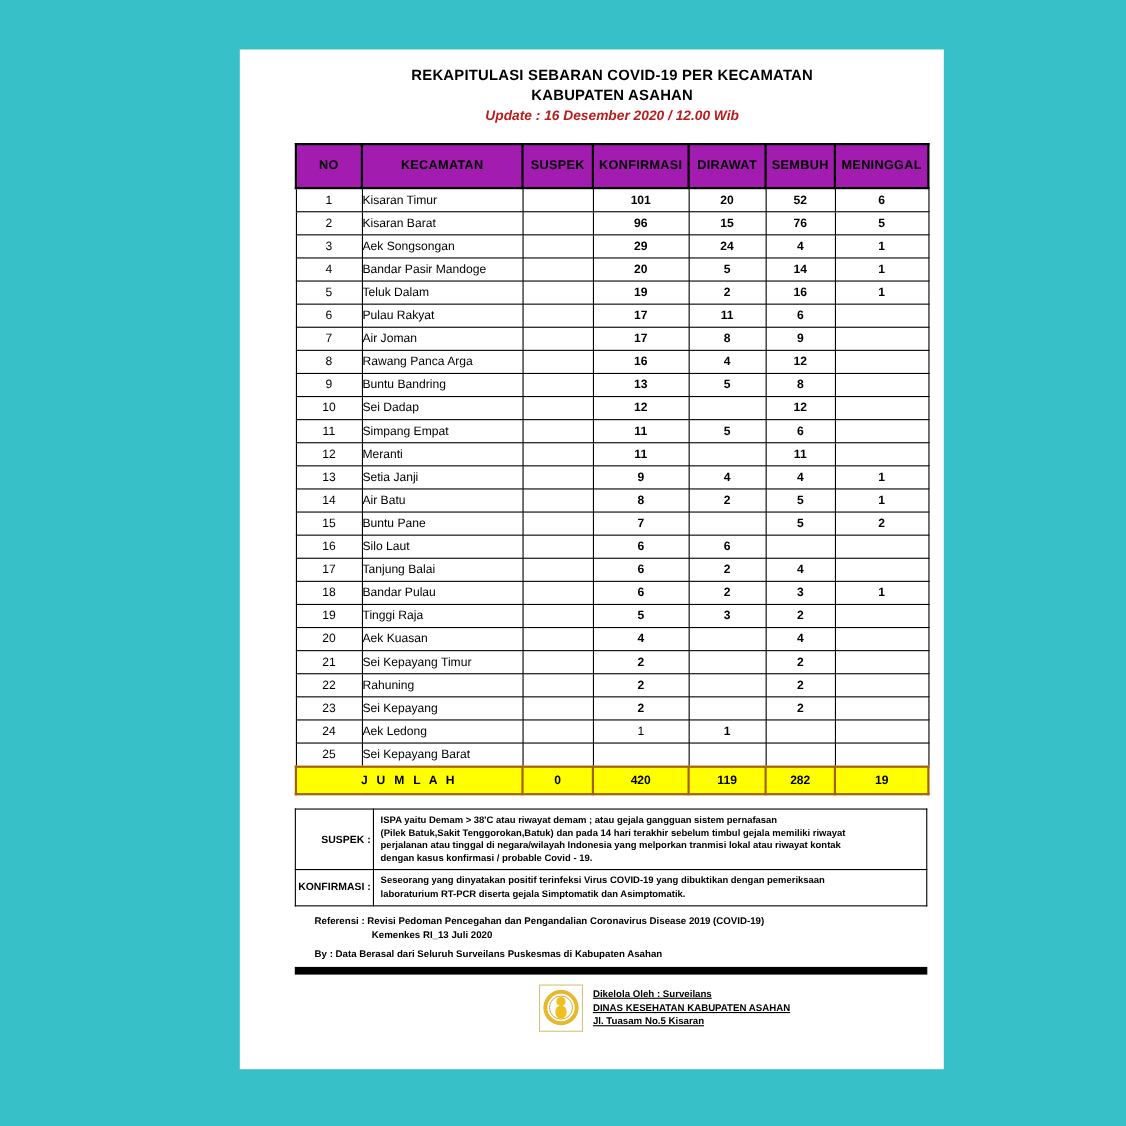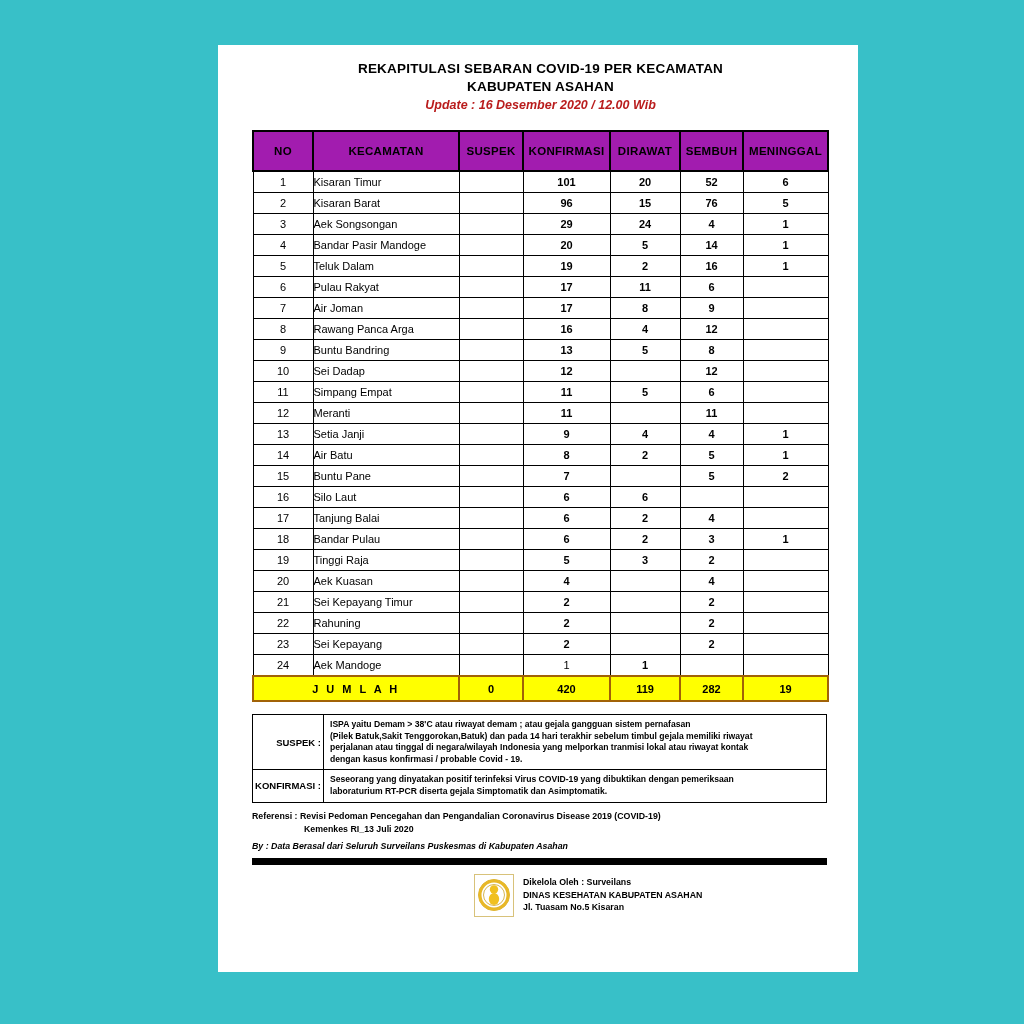--- a/index.html
+++ b/index.html
@@ -16,21 +16,21 @@
   #page {
     position: absolute;
     left: 218px;
     top: 45px;
     width: 640px;
     height: 927px;
     background: #ffffff;
   }
   #content {
     position: absolute;
-    left: 34px;
+    left: 50px;
     top: 15px;
     width: 577px;
   }
 
   
   .title-block { text-align: center; }
   .title-line1 {
     font-size: 13.5px;
     font-weight: bold;
     letter-spacing: 0.2px;
@@ -147,36 +147,38 @@
   }
   .def-text p { margin: 0; }
 
   
   .refs { margin-top: 7px; }
   .ref-line {
     font-size: 8.8px;
     font-weight: bold;
     color: #000;
     line-height: 13px;
+    margin-left: 18px;
   }
   .ref-indent { padding-left: 52px; }
-  .ref-by { margin-top: 4px; font-style: italic; }
+  .ref-by { margin-top: 4px; }
   .black-bar {
     margin-top: 5px;
     width: 575px;
     height: 7px;
     background: #000;
   }
 
   
   .footer {
     margin-top: 9px;
     display: flex;
     align-items: center;
     padding-left: 222px;
+    text-decoration: underline;
   }
   .logo {
     width: 38px;
     height: 41px;
     background: #ffffff;
     border: 1px solid #d8c27a;
     display: flex;
     align-items: center;
     justify-content: center;
     flex: none;
@@ -427,24 +429,33 @@
             <td class="num-no">23</td>
             <td class="name">Sei Kepayang</td>
             <td class="val"></td>
             <td class="val">2</td>
             <td class="val"></td>
             <td class="val">2</td>
             <td class="val"></td>
           </tr>
           <tr>
             <td class="num-no">24</td>
-            <td class="name">Aek Mandoge</td>
+            <td class="name">Aek Ledong</td>
             <td class="val"></td>
             <td class="val light">1</td>
             <td class="val">1</td>
+            <td class="val"></td>
+            <td class="val"></td>
+          </tr>
+          <tr>
+            <td class="num-no">25</td>
+            <td class="name">Sei Kepayang Barat</td>
+            <td class="val"></td>
+            <td class="val"></td>
+            <td class="val"></td>
             <td class="val"></td>
             <td class="val"></td>
           </tr>
         </tbody>
       <tfoot>
         <tr class="total">
           <td class="total-label" colspan="2">J U M L A H</td>
           <td class="total-val">0</td>
           <td class="total-val">420</td>
           <td class="total-val">119</td>

